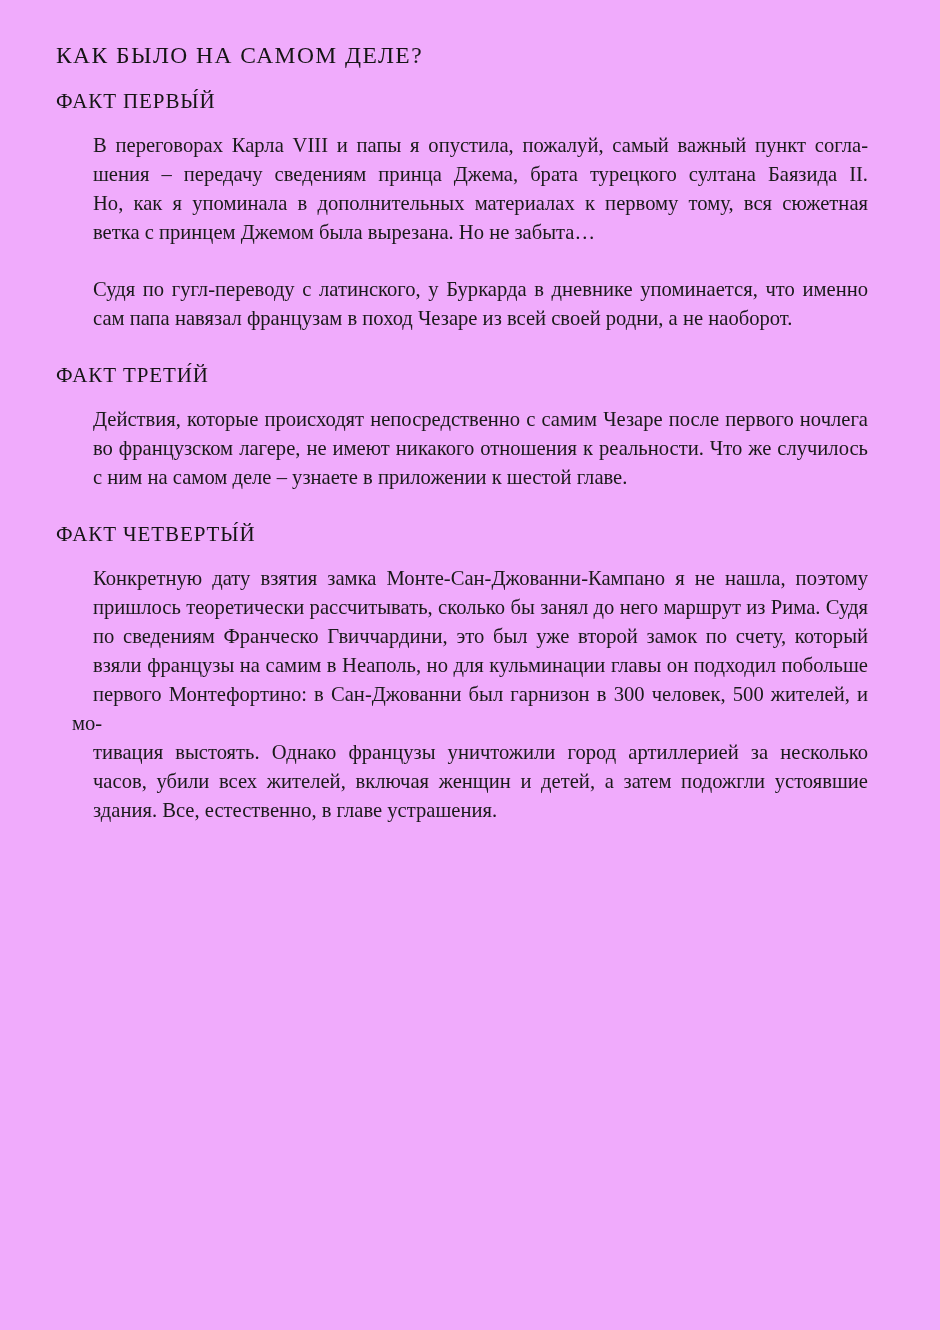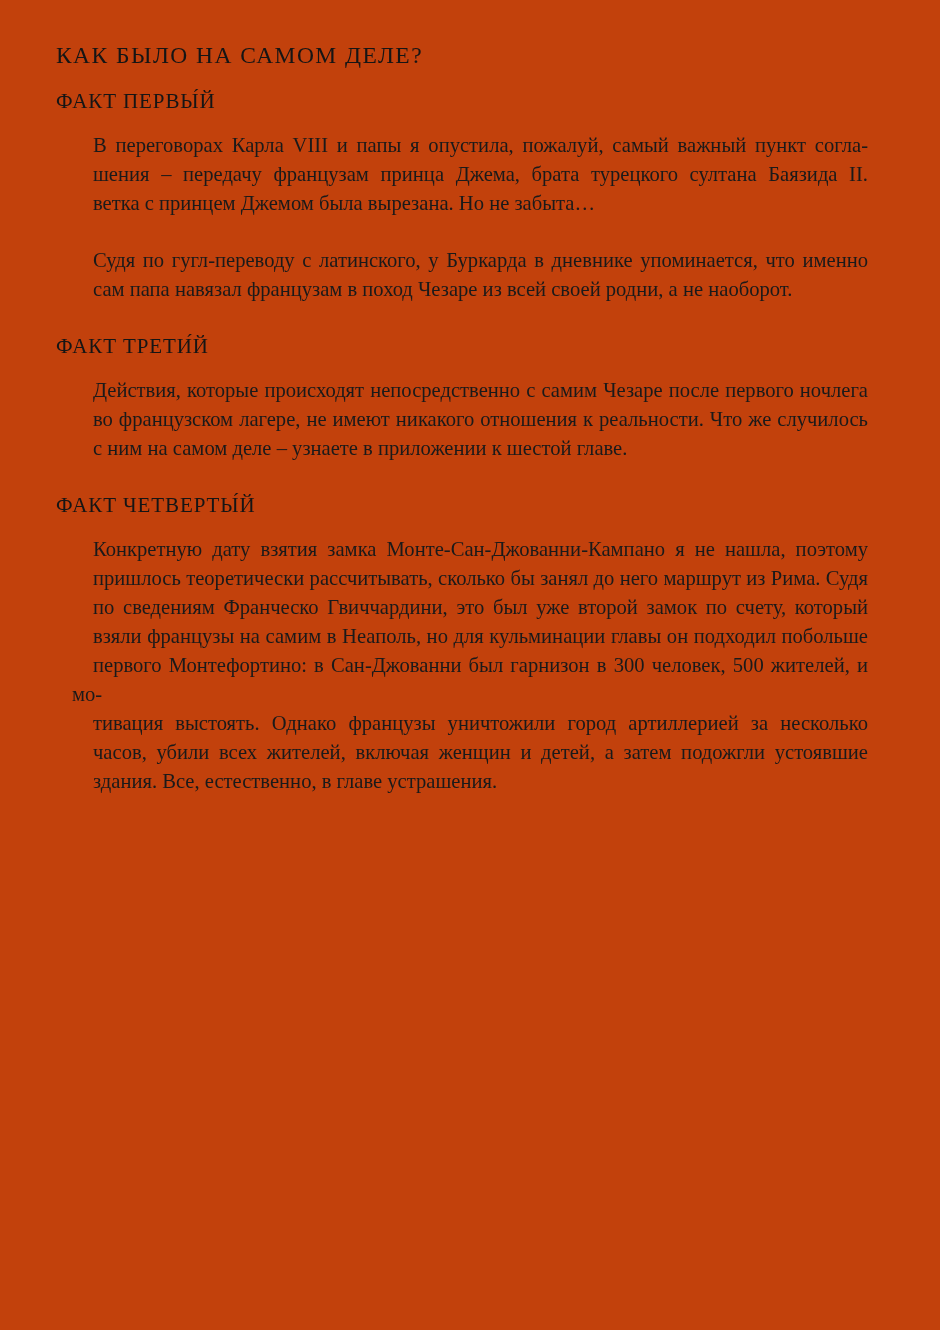--- a/index.html
+++ b/index.html
@@ -6,21 +6,21 @@
   html, body {
     margin: 0;
     padding: 0;
     background: #ffffff;
   }
 
   .page {
     position: relative;
     width: 940px;
     height: 1330px;
-    background: #c2410c;
+    background: #f0abfc;
     overflow: hidden;
     box-sizing: border-box;
   }
 
   .content {
     position: absolute;
     left: 56px;
     top: 40px;
     width: 828px;
   }
@@ -90,21 +90,22 @@
 
 <div class="page">
   <div class="content">
 
     <h1 class="section-title">КАК БЫЛО НА САМОМ ДЕЛЕ?</h1>
 
     <div class="fact-block">
       <h2 class="fact-heading">ФАКТ ПЕРВЫ́Й</h2>
       <p class="body-text">
         <span class="ln first">В переговорах Карла VIII и папы я опустила, пожалуй, самый важный пункт согла-</span>
-        <span class="ln">шения – передачу французам принца Джема, брата турецкого султана Баязида II.</span>
+        <span class="ln">шения – передачу сведениям принца Джема, брата турецкого султана Баязида II.</span>
+        <span class="ln">Но, как я упоминала в дополнительных материалах к первому тому, вся сюжетная</span>
         <span class="ln last">ветка с принцем Джемом была вырезана. Но не забыта…</span>
       </p>
     </div>
 
     <div class="fact-block">
       <p class="body-text">
         <span class="ln first">Судя по гугл-переводу с латинского, у Буркарда в дневнике упоминается, что именно</span>
         <span class="ln last">сам папа навязал французам в поход Чезаре из всей своей родни, а не наоборот.</span>
       </p>
     </div>

